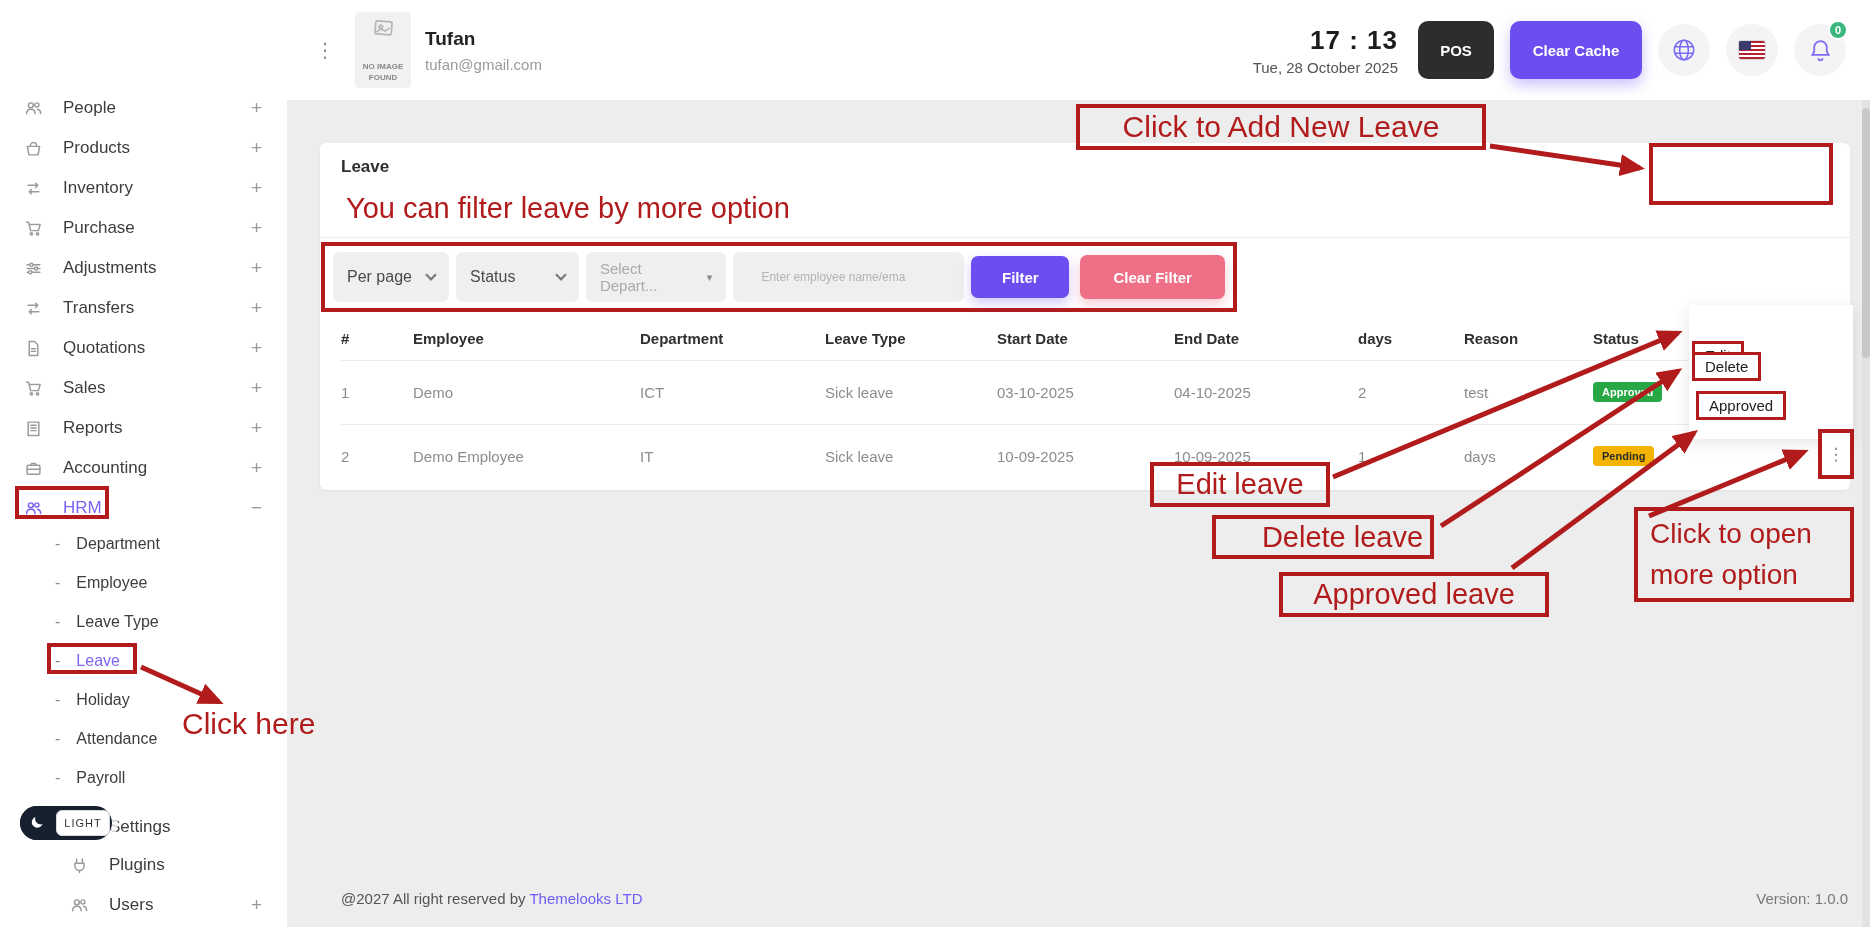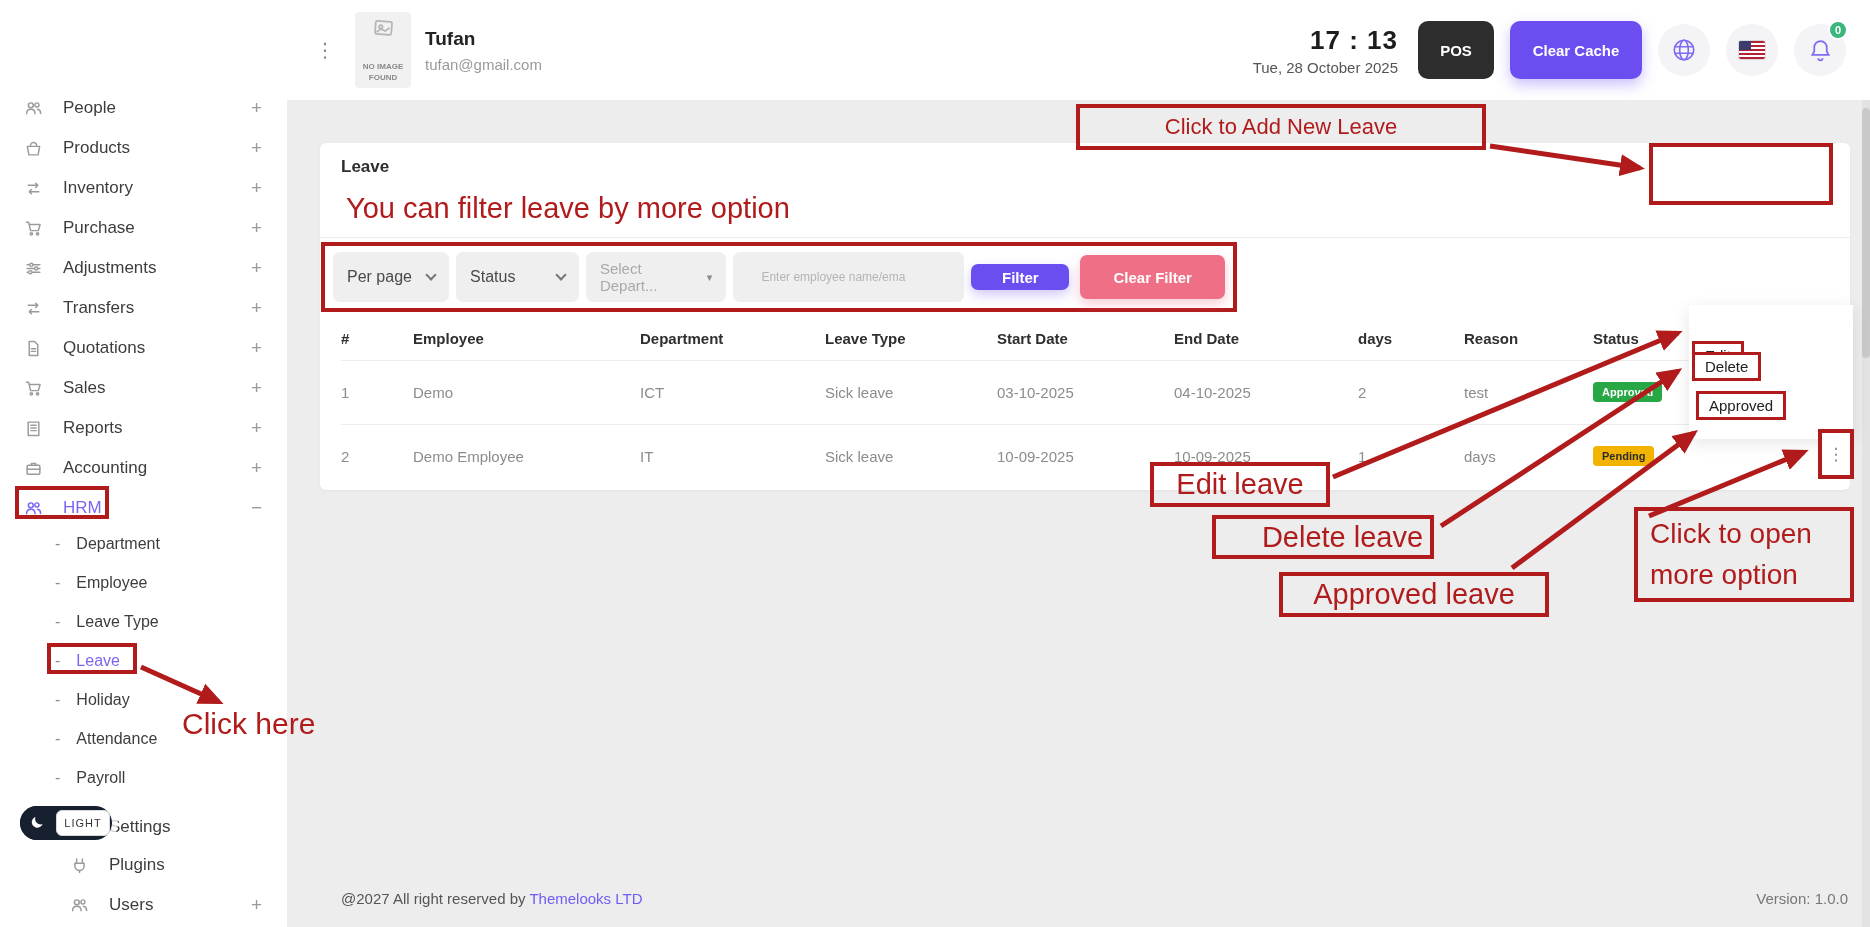--- a/index.html
+++ b/index.html
@@ -67,21 +67,21 @@
   .pill { height:50px; background:#efefef; border-radius:7px; display:flex; align-items:center; padding:0 14px;
     font-size:16px; color:#4a4a4a; cursor:pointer; position:relative; }
   .pill.light { color:#a9a9a9; font-size:15px; }
   .chev { width:8px; height:8px; border-right:2px solid #777; border-bottom:2px solid #777; transform:rotate(45deg);
     margin-left:auto; margin-bottom:4px; }
   .tri { font-size:11px; color:#8b8b8b; margin-left:8px; }
   .pill-perpage { width:118px; } .pill-status { width:125px; } .pill-dept { width:143px; }
   .search-input { width:235px; height:50px; background:#efefef; border:none; border-radius:7px; padding:0 28px;
     font-size:12px; font-family:inherit; color:#555; }
   .search-input::placeholder { color:#b4b4b4; }
-  .filter-btn { width:100px; height:26px; background:#6b4df0; border:none; border-radius:7px; color:#fff; font-weight:bold;
+  .filter-btn { width:100px; height:42px; background:#6b4df0; border:none; border-radius:7px; color:#fff; font-weight:bold;
     font-size:15px; cursor:pointer; font-family:inherit; box-shadow:0 5px 12px rgba(107,77,240,.3); }
   .clearfilter-btn { margin-left:4px; width:148px; height:44px; background:#ef7086; border:none; border-radius:7px; color:#fff;
     font-weight:bold; font-size:15px; cursor:pointer; font-family:inherit; box-shadow:0 5px 12px rgba(239,112,134,.35); }
 
   table.leave { position:absolute; left:21px; top:175px; width:1488px; border-collapse:collapse; table-layout:fixed; }
   table.leave th { font-size:15px; font-weight:bold; color:#2f2f2f; text-align:left; height:42px; border-bottom:1px solid #ececec; }
   table.leave td { font-size:15px; color:#8c8c8c; height:64px; }
   table.leave tr.r1 td { border-bottom:1px solid #ececec; }
   .badge { display:inline-block; padding:4px 9px; border-radius:4px; font-size:11px; font-weight:bold; }
 
@@ -99,21 +99,21 @@
   .foot-copy { position:absolute; left:54px; top:790px; font-size:15px; color:#555; }
   .foot-copy a { color:#6d5df5; text-decoration:none; cursor:pointer; }
   .foot-version { position:absolute; right:22px; top:790px; font-size:15px; color:#777; }
   .scrollbar { position:absolute; right:0; top:0; bottom:0; width:8px; background:#e3e3e3; }
   .scroll-thumb { position:absolute; right:0; top:8px; width:8px; height:250px; background:#c9c9c9; border-radius:4px; }
 
   
   .arrows { position:absolute; left:0; top:0; z-index:9; pointer-events:none; }
   .ann { position:absolute; color:#b11b1b; z-index:10; }
   .ann-box { border:4px solid #b11b1b; display:flex; align-items:center; justify-content:center; }
-  .ann-add { left:1076px; top:104px; width:410px; height:46px; font-size:22px; }
+  .ann-add { left:1076px; top:104px; width:410px; height:46px; font-size:30px; }
   .ann-filter-hint { left:346px; top:192px; font-size:29px; }
   .ann-edit { left:1150px; top:462px; width:180px; height:45px; font-size:29px; }
   .ann-delete { left:1212px; top:515px; width:222px; height:44px; font-size:29px;padding-left:39px; }
   .ann-approved { left:1279px; top:572px; width:270px; height:45px; font-size:29px; }
   .ann-more { left:1634px; top:507px; width:220px; height:95px; font-size:28px; line-height:1.45;
     justify-content:flex-start; padding:2px 12px; text-align:left; }
   .ann-click-here { left:182px; top:707px; font-size:30px; }
   .ann-hrm { left:15px; top:486px; width:94px; height:33px; }
   .ann-leave { left:47px; top:643px; width:90px; height:31px; }
   .ann-addbtn { left:1649px; top:143px; width:184px; height:62px; }

